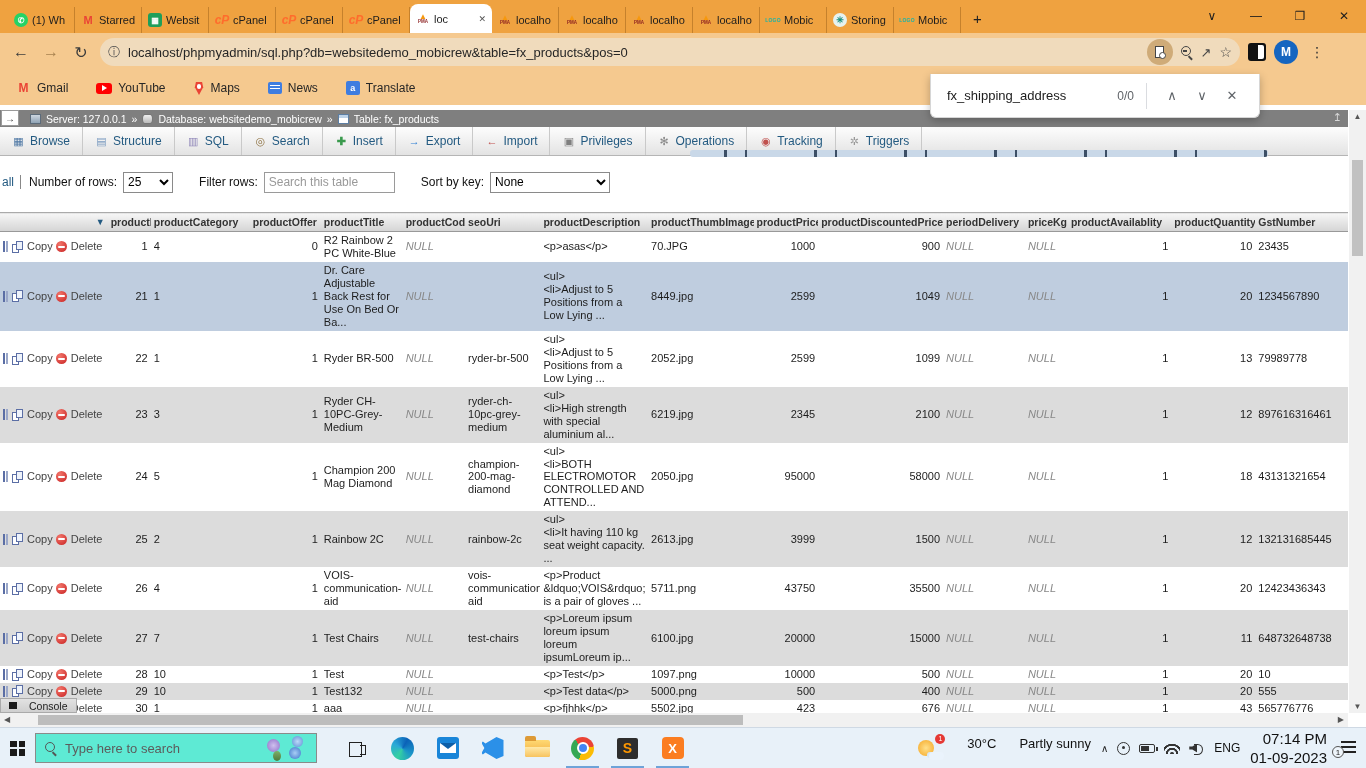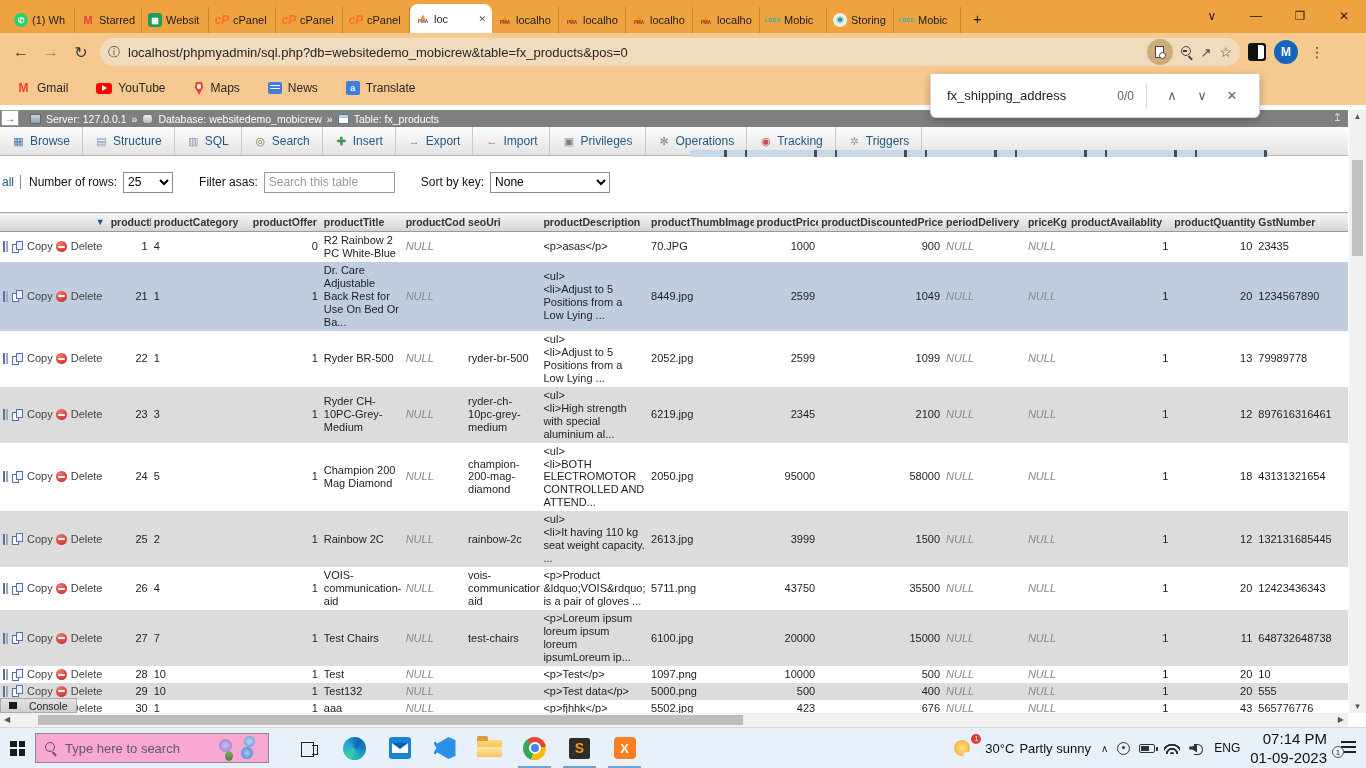--- a/index.html
+++ b/index.html
@@ -126,21 +126,21 @@
   .harrow{position:absolute;top:2px;font-size:8px;color:#555}
   .hthumb{position:absolute;left:38px;top:2px;width:705px;height:10px;background:#bdbdbd}
   .vscroll{position:absolute;right:0;top:5px;bottom:14px;width:17px;background:#f1f1f1;z-index:20}
   .vthumb{position:absolute;left:3px;top:50px;width:11px;height:96px;background:#c1c1c1}
   .varrow{position:absolute;left:0;width:17px;text-align:center;font-size:8px;color:#555}
 
   
   .taskbar{height:41px;background:#E8F1F9;border-top:1px solid #cfd9e4;display:flex;align-items:center;padding:0 4px 0 10px}
   .win{width:15px;height:15px;display:grid;grid-template-columns:1fr 1fr;grid-template-rows:1fr 1fr;gap:2px;margin-right:10px}
   .win i{background:#1b1b1b}
-  .tsearch{width:234px;height:30px;background:#f9a8d4;border:1px solid #8a8a8a;display:flex;align-items:center;padding:0 9px;gap:8px}
+  .tsearch{width:282px;height:30px;background:#5eead4;border:1px solid #8a8a8a;display:flex;align-items:center;padding:0 9px;gap:8px}
   .mag{width:12px;height:12px;position:relative;flex:0 0 auto}
   .mag::before{content:"";position:absolute;left:0;top:0;width:8px;height:8px;border:1.5px solid #555;border-radius:50%}
   .mag::after{content:"";position:absolute;right:0;bottom:0;width:5px;height:1.5px;background:#555;transform:rotate(45deg)}
   .tsearch .ph{flex:1;font-size:13px;color:#5c5c5c;white-space:nowrap;overflow:hidden}
   .flowers{position:relative;width:42px;height:26px;flex:0 0 auto}
   .flowers i{position:absolute;border-radius:50%}
   .f1{left:2px;top:4px;width:13px;height:13px;background:radial-gradient(#cfc0ee,#8e6fc9)}
   .f2{right:4px;top:1px;width:11px;height:11px;background:radial-gradient(#bcd9f7,#5b8fd6)}
   .f3{right:6px;bottom:2px;width:12px;height:12px;background:radial-gradient(#a8cdf5,#3a74c9)}
   .f4{left:8px;bottom:0;width:8px;height:10px;background:linear-gradient(#7fae6a,#4e7a3c);border-radius:40%}
@@ -156,21 +156,21 @@
   .ic-mail::before{content:"";position:absolute;left:3px;top:6px;border-left:8px solid transparent;border-right:8px solid transparent;border-top:6px solid #0d5fa8;z-index:2}
   .ic-vscode{width:22px;height:22px;background:#2b90e8;clip-path:polygon(68% 0,100% 14%,100% 86%,68% 100%,18% 70%,6% 80%,0 73%,13% 50%,0 27%,6% 20%,18% 30%)}
   .ic-folder{width:25px;height:17px;background:linear-gradient(#ffd973,#f0a93c);border-radius:2px;position:relative}
   .ic-folder::before{content:"";position:absolute;top:-4px;left:0;width:11px;height:5px;background:#dd9a36;border-radius:2px 2px 0 0}
   .ic-folder::after{content:"";position:absolute;left:0;bottom:0;width:100%;height:10px;background:linear-gradient(#ffe9a8,#f7c35f);border-radius:0 0 2px 2px}
   .ic-chrome{width:23px;height:23px;border-radius:50%;background:conic-gradient(from -40deg,#ea4335 0 33%,#fbbc05 33% 66%,#34a853 66% 100%);position:relative}
   .ic-chrome::after{content:"";position:absolute;inset:5.5px;background:#4285f4;border:2px solid #fff;border-radius:50%}
   .ic-sublime{width:21px;height:21px;background:#2d2d2d;color:#ff9800;font-weight:bold;font-size:14px;display:flex;align-items:center;justify-content:center;border-radius:2px}
   .ic-xampp{width:22px;height:22px;background:#fb7d21;color:#fff;font-weight:bold;font-size:13px;display:flex;align-items:center;justify-content:center;border-radius:4px}
   .tright{margin-left:auto;display:flex;align-items:center;gap:10px;padding-right:6px}
-  .weather{display:flex;align-items:center;gap:5px}
+  .weather{display:flex;gap:23px}
   .wic{position:relative;width:27px;height:25px}
   .sun{position:absolute;left:1px;top:4px;width:16px;height:16px;border-radius:50%;background:radial-gradient(#ffe08a,#f5a623)}
   .cloud{position:absolute;right:0;bottom:1px;width:15px;height:8px;background:#eaf3fc;border-radius:6px;box-shadow:-3px -1px 0 -1px #d7e8f7}
   .wbadge{position:absolute;right:-1px;top:-2px;width:10px;height:10px;border-radius:50%;background:#e53935;color:#fff;font-size:7px;display:flex;align-items:center;justify-content:center}
   .wtemp{font-size:13px;color:#111}
   .wcond{font-size:13px;color:#111}
   .trayic{display:flex;align-items:center;gap:9px}
   .tchev{font-size:10px;color:#222}
   .tray-sync{width:13px;height:13px;border:1.5px solid #333;border-radius:50%;position:relative}
   .tray-sync::after{content:"";position:absolute;left:3.5px;top:3.5px;width:3px;height:3px;background:#333;border-radius:50%}
@@ -389,21 +389,21 @@
         </div>
       </div>
 
     <div class="sliver"></div>
 
     <div class="controls">
       <span class="cutoff">all</span>
       <span class="vdiv"></span>
       <label>Number of rows:</label>
       <select class="rows-sel"><option>25</option></select>
-      <label class="lbl2">Filter asas:</label>
+      <label class="lbl2">Filter rows:</label>
       <input class="filter" placeholder="Search this table" style="">
       <label class="lbl2">Sort by key:</label>
       <select class="sort-sel"><option>None</option></select>
     </div>
 
     <table class="grid">
       <colgroup id="cols">
           <col style="width: 100px;">
           <col style="width: 40px;">
           <col style="width: 92px;">

